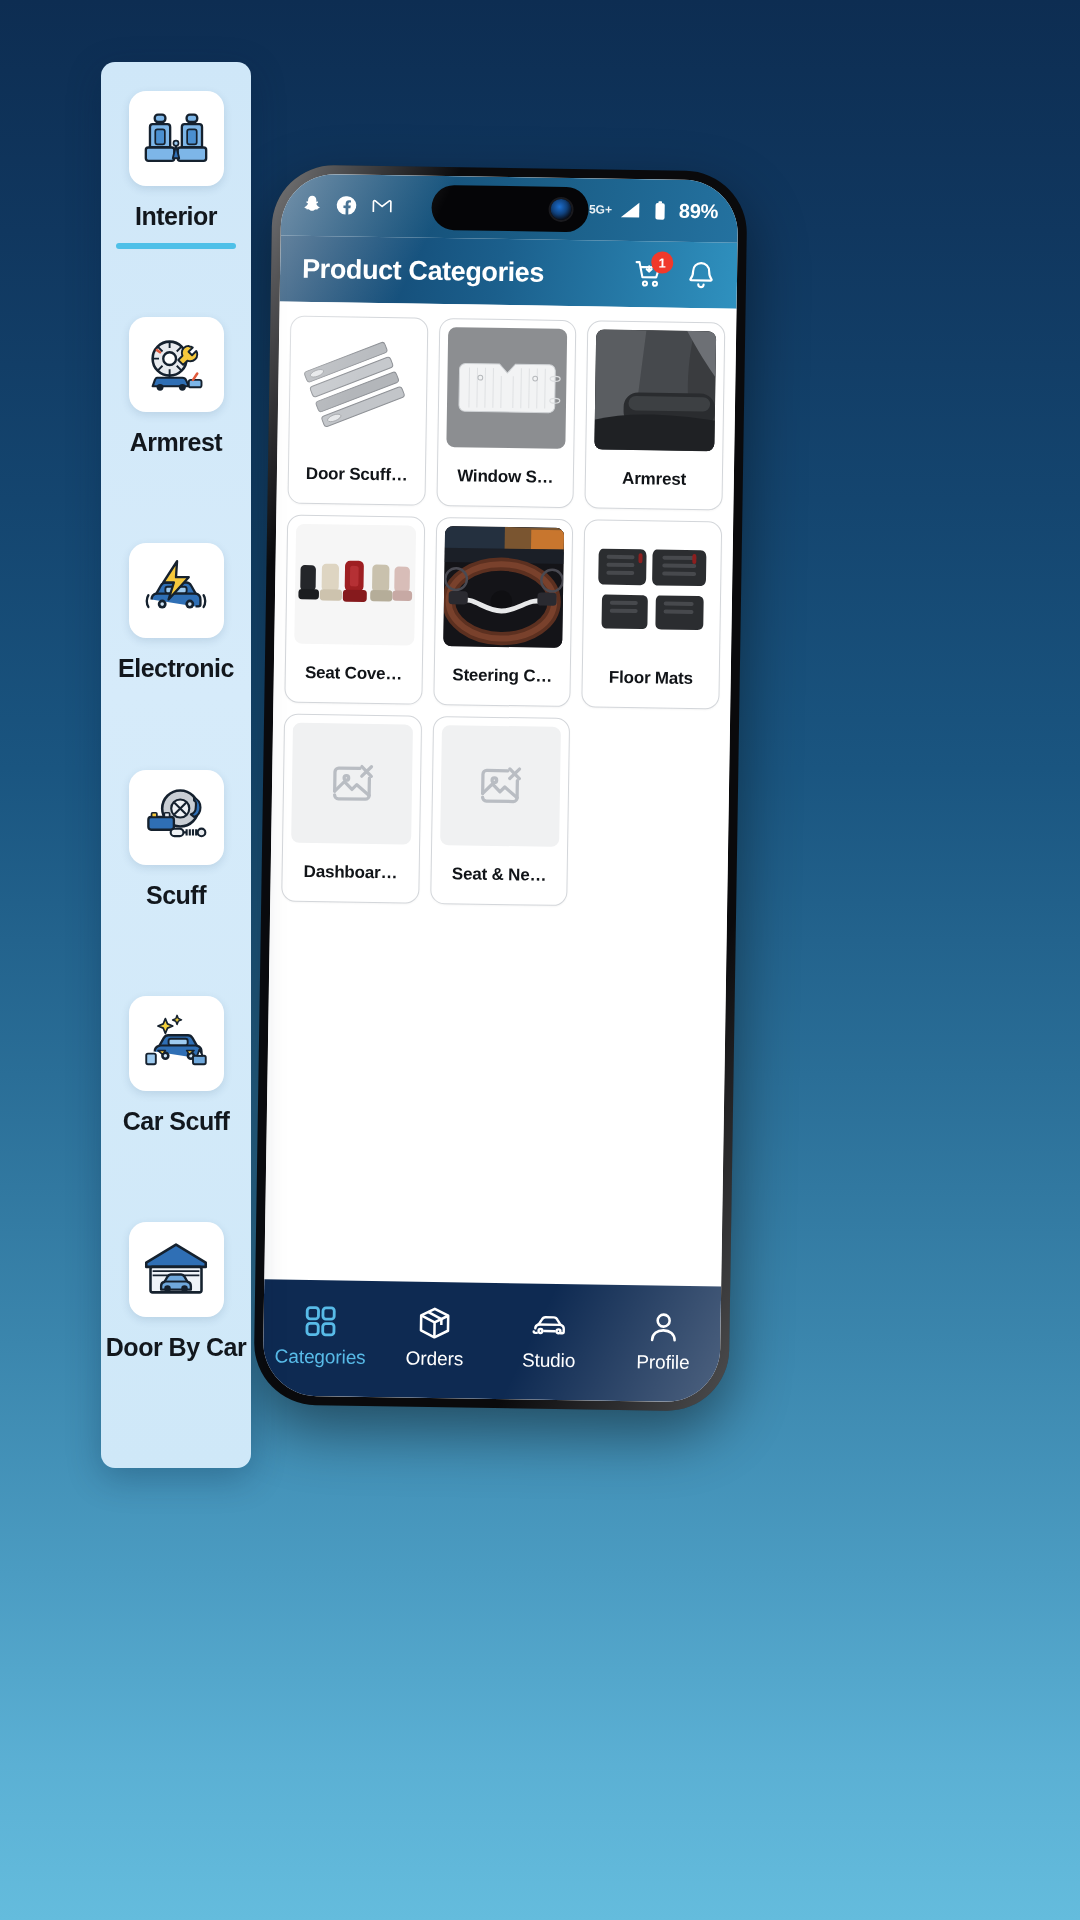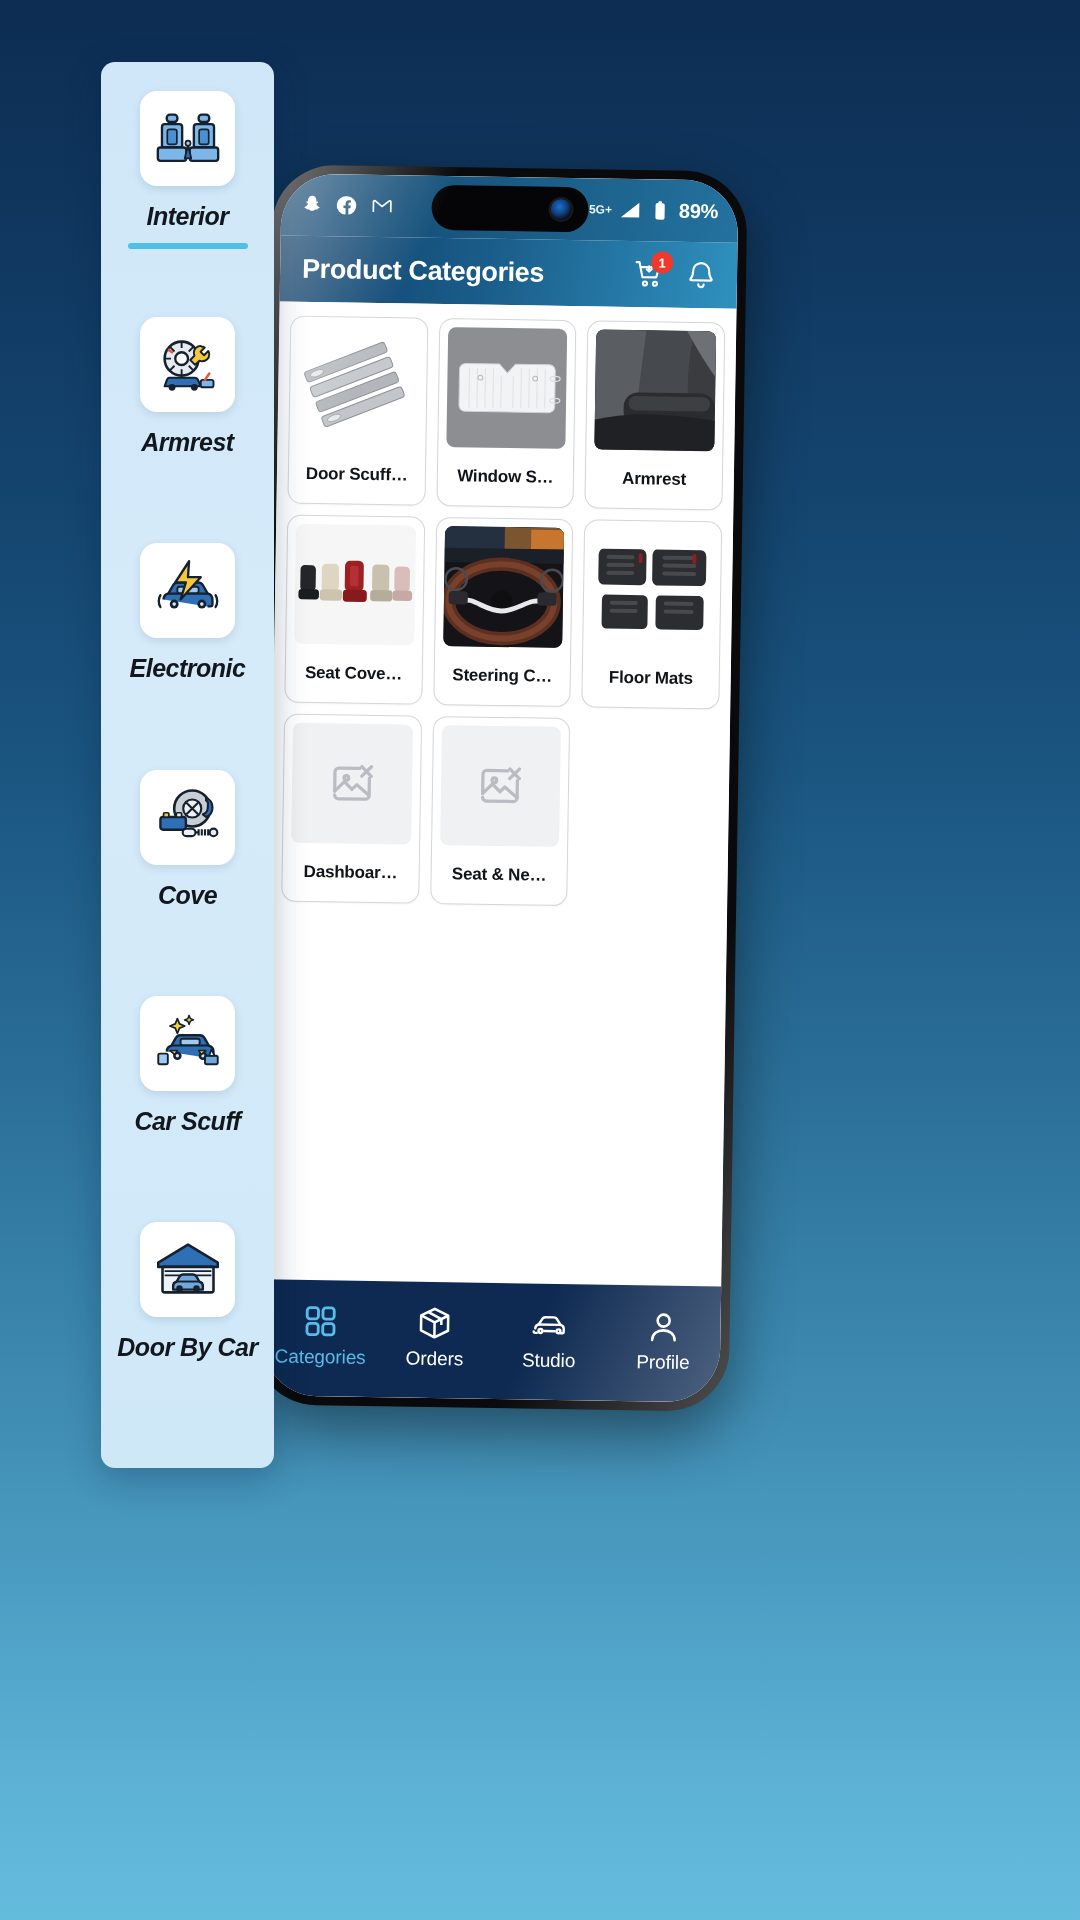--- a/index.html
+++ b/index.html
@@ -159,29 +159,28 @@
     color: #ffffff;
   }
   .nav-item.active { color: #58bbe8; }
   .nav-item svg { width: 36px; height: 36px; display: block; }
   .nav-label { font-size: 19px; font-weight: 500; letter-spacing: -.1px; }
 
   
   .rail {
     position: absolute;
     left: 101px; top: 62px;
-    width: 173px; height: 1406px;
+    width: 150px; height: 1406px;
     background: linear-gradient(180deg, #cfe7f8 0%, #d6ebfa 45%, #cfe8f8 100%);
     border-radius: 14px;
     box-shadow: 0 10px 34px rgba(4,28,56,.28);
     padding: 29px 0 20px 0;
     display: flex; flex-direction: column; align-items: center;
     gap: 0;
     overflow: hidden;
-    font-style: italic;
   }
   .rail-item {
     width: 100%;
     display: flex; flex-direction: column; align-items: center;
     padding: 0 0 4px 0;
     flex: 1 1 0;
     justify-content: flex-start;
   }
   .rail-tile {
     width: 95px; height: 95px;
@@ -580,21 +579,21 @@
         <rect x="6" y="32" width="24" height="12" rx="2.5" fill="#2f6fb5" stroke="#15212e" stroke-width="2.2"></rect>
         <rect x="9" y="28" width="5" height="4" rx="1" fill="#f5c83c" stroke="#15212e" stroke-width="1.6"></rect>
         <rect x="21" y="28" width="5" height="4" rx="1" fill="#e7eaee" stroke="#15212e" stroke-width="1.6"></rect>
         <rect x="27" y="43" width="12" height="7" rx="3.5" fill="#eef1f4" stroke="#15212e" stroke-width="2"></rect>
         <g stroke="#15212e" stroke-width="2" fill="none">
           <path d="M39 46.5h3M42 43.5v6M45 43.5v6M48 43.5v6M51 43.5v6"></path>
         </g>
         <circle cx="56" cy="46.5" r="3.6" fill="#e7eaee" stroke="#15212e" stroke-width="2"></circle>
       </svg>
     </div>
-    <div class="rail-label">Cove</div>
+    <div class="rail-label">Scuff</div>
     <div class="rail-underline hidden"></div>
   </div>
 
   <div class="rail-item">
     <div class="rail-tile">
       <svg viewBox="0 0 64 64">
         <path d="M12 40c0-3.4 2.1-5 4.4-5.6l4-7c1.1-1.8 2.6-2.7 4.3-2.7h18.6c1.7 0 3.2.9 4.3 2.7l4 7C53.9 35 56 36.6 56 40v4.3c0 1.1-.9 1.9-1.9 1.9h-2.4" fill="#2f6fb5" stroke="#15212e" stroke-width="2.2" stroke-linejoin="round"></path>
         <path d="M16 34.4h36" stroke="#15212e" stroke-width="2"></path>
         <rect x="25" y="28" width="18" height="6" rx="2" fill="#9ecbf0" stroke="#15212e" stroke-width="1.8"></rect>
         <circle cx="22" cy="44" r="4" fill="#15212e"></circle>

